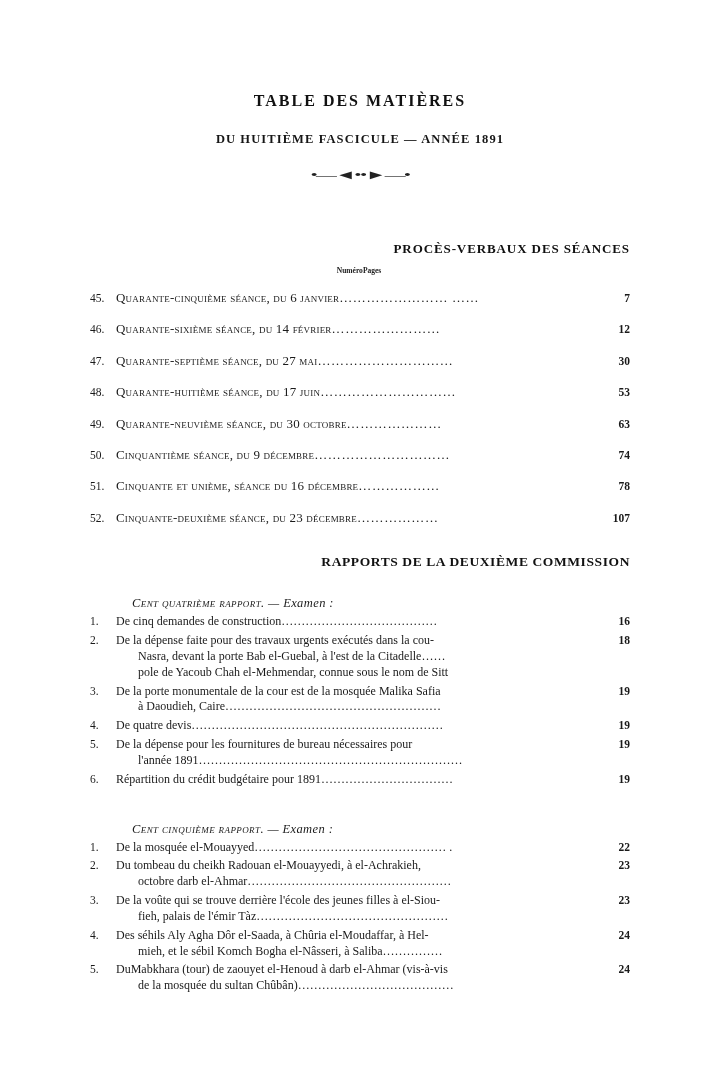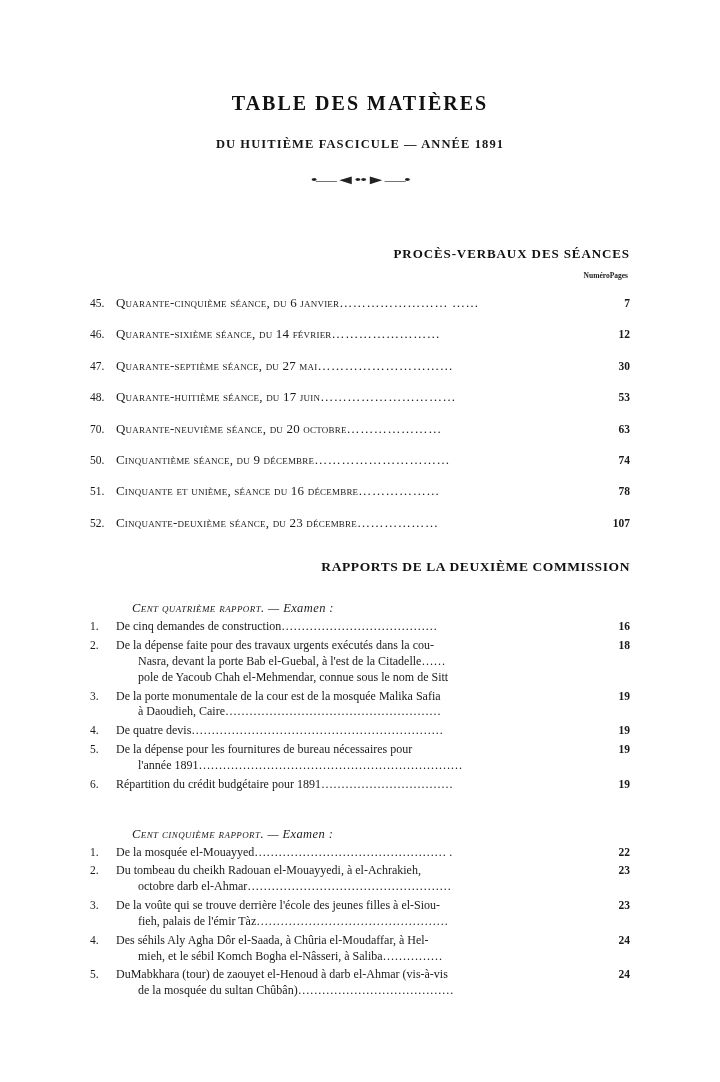--- a/index.html
+++ b/index.html
@@ -19,21 +19,21 @@
     position: relative;
     width: 720px;
     height: 1082px;
     box-sizing: border-box;
     padding: 0 90px;
   }
 
   
   .doc-title {
     text-align: center;
-    font-size: 20px;
+    font-size: 16px;
     letter-spacing: 2.0px;
     font-weight: bold;
     margin-top: 92px;
     color: #111;
   }
   .doc-subtitle {
     text-align: center;
     font-size: 12.5px;
     letter-spacing: 1.1px;
     font-weight: bold;
@@ -60,21 +60,21 @@
   }
   .section-heading.second {
     margin-top: 28px;
     font-size: 13.5px;
     letter-spacing: 0.6px;
   }
 
   
   .colheads {
     display: flex;
-    justify-content: flex-end;
+    justify-content: center;
     font-size: 7.5px;
     font-weight: bold;
     margin-top: 9px;
     padding: 0 2px 0 0;
     color: #222;
   }
 
   
   ol.entries, ul.entries {
     list-style: none;
@@ -175,22 +175,22 @@
       <span class="num">47.</span>
       <span class="body"><span>Quarante-septième séance, du 27 mai</span><span class="dots lower">…………………………</span></span>
       <span class="pg">30</span>
     </li>
     <li class="entry">
       <span class="num">48.</span>
       <span class="body"><span>Quarante-huitième séance, du 17 juin</span><span class="dots lower">…………………………</span></span>
       <span class="pg">53</span>
     </li>
     <li class="entry">
-      <span class="num">70.</span>
-      <span class="body"><span>Quarante-neuvième séance, du 20 octobre</span><span class="dots lower">…………………</span></span>
+      <span class="num">49.</span>
+      <span class="body"><span>Quarante-neuvième séance, du 30 octobre</span><span class="dots lower">…………………</span></span>
       <span class="pg">63</span>
     </li>
     <li class="entry">
       <span class="num">50.</span>
       <span class="body"><span>Cinquantième séance, du 9 décembre</span><span class="dots lower">…………………………</span></span>
       <span class="pg">74</span>
     </li>
     <li class="entry">
       <span class="num">51.</span>
       <span class="body"><span>Cinquante et unième, séance du 16 décembre</span><span class="dots lower">………………</span></span>

